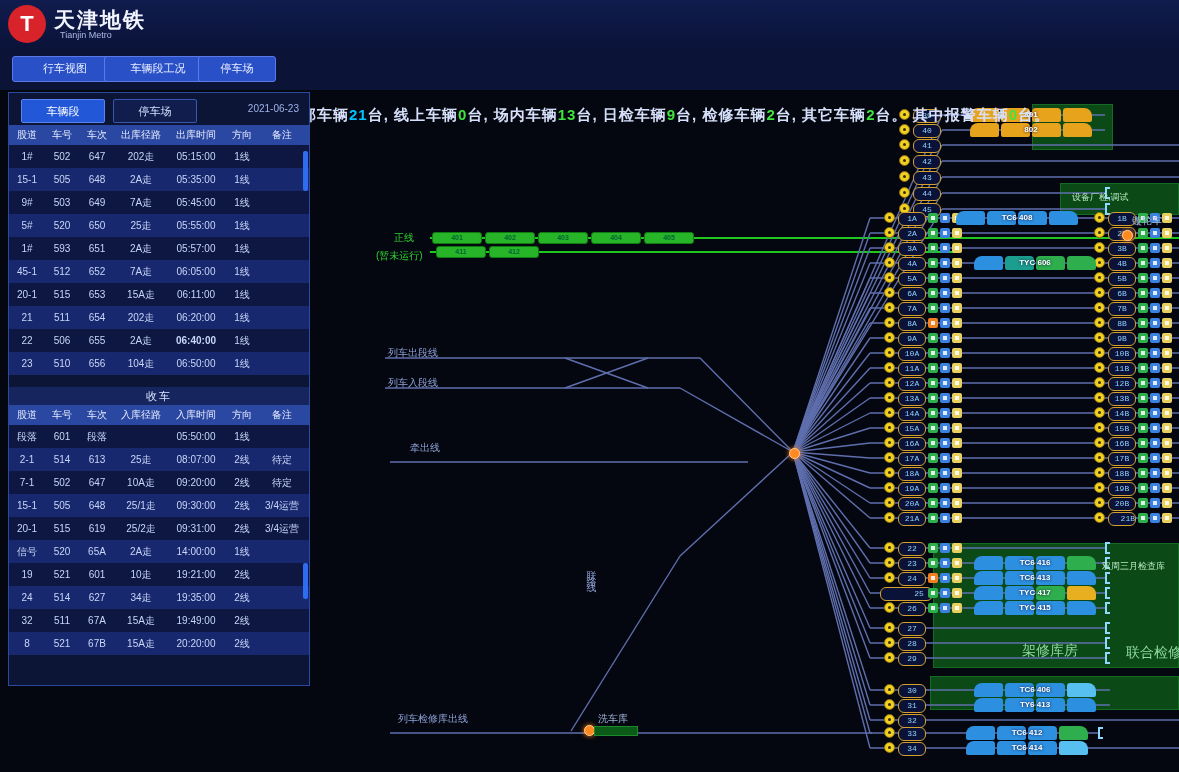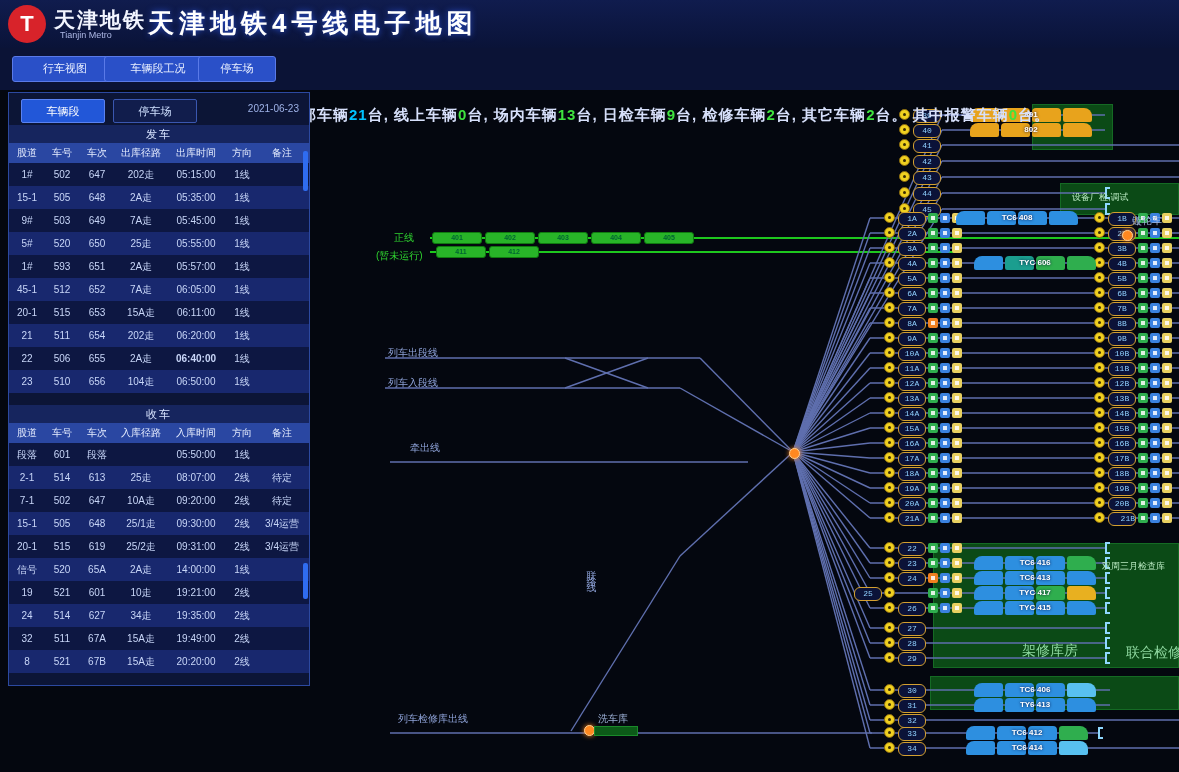--- a/index.html
+++ b/index.html
@@ -824,21 +824,21 @@
     <div class="train" style="left: 974px; top: 571px;">
       <div class="car head" style="background: rgb(45, 143, 224);"></div>
       <div class="car" style="background: rgb(45, 143, 224);"></div>
       <div class="car" style="background: rgb(45, 143, 224);"></div>
       <div class="car tail" style="background: rgb(45, 143, 224);"></div>
       <div class="tlabel">TC6 413</div>
     </div>
     <div class="tcircle" style="left: 884px; top: 587px;">
       <i></i>
     </div>
-    <div class="tbadge" style="left: 854px; top: 587px;">25</div>
+    <div class="tbadge" style="left: 880px; top: 587px; padding-left: 25px;">25</div>
     <div class="chip" style="left: 928px; top: 588px; background: rgb(47, 174, 78);">
       <i></i>
     </div>
     <div class="chip" style="left: 940px; top: 588px; background: rgb(59, 130, 224);">
       <i></i>
     </div>
     <div class="chip" style="left: 952px; top: 588px; background: rgb(232, 208, 96);">
       <i></i>
     </div>
     <div class="cap" style="left: 1105px; top: 587px;"></div>
@@ -957,40 +957,38 @@
     <div class="dot" style="left: 789px; top: 448px;"></div>
     <div class="dot" style="left: 1122px; top: 230px;"></div>
     <div class="dot" style="left: 584px; top: 725px;"></div>
     <div class="washbar" style="left: 594px; top: 726px; width: 44px; height: 10px;"></div>
   </div>
 
 <div id="header">
   <div id="logo-circle">T</div>
   <div id="logo-cn">天津地铁</div>
   <div id="logo-en">Tianjin Metro</div>
-  <div id="page-title">天津地铁4号线电子地图</div>
 </div>
 
 <div id="toolbar">
   <div id="btns">
       <div class="tbtn" style="left: 12px; width: 84px;">行车视图</div>
       <div class="tbtn" style="left: 104px; width: 86px;">车辆段工况</div>
       <div class="tbtn" style="left: 198px; width: 56px;">停车场</div>
     </div>
   <div id="statusline"><span class="">全部车辆</span><span class="cyan">21</span><span class="">台, 线上车辆</span><span class="green">0</span><span class="">台, 场内车辆</span><span class="green">13</span><span class="">台, 日检车辆</span><span class="green">9</span><span class="">台, 检修车辆</span><span class="green">2</span><span class="">台, 其它车辆</span><span class="green">2</span><span class="">台。 其中报警车辆</span><span class="green">0</span><span class="">台。</span></div>
 </div>
 
 <div id="panel">
   <div id="tabs">
       <div class="tab active" style="left: 12px; width: 82px;">车辆段</div>
       <div class="tab" style="left: 104px; width: 82px;">停车场</div>
     </div>
   <div id="panel-date">2021-06-23</div>
   <div id="tables" style="position:absolute;left:0;top:32px;width:300px;">
-      <div class="sect-title">发车</div>
       <div class="thead">
         <div class="tc" style="width: 36px;">股道</div>
         <div class="tc" style="width: 34px;">车号</div>
         <div class="tc" style="width: 36px;">车次</div>
         <div class="tc" style="width: 52px;">出库径路</div>
         <div class="tc" style="width: 58px;">出库时间</div>
         <div class="tc" style="width: 34px;">方向</div>
         <div class="tc" style="width: 46px;">备注</div>
       </div>
       <div>

